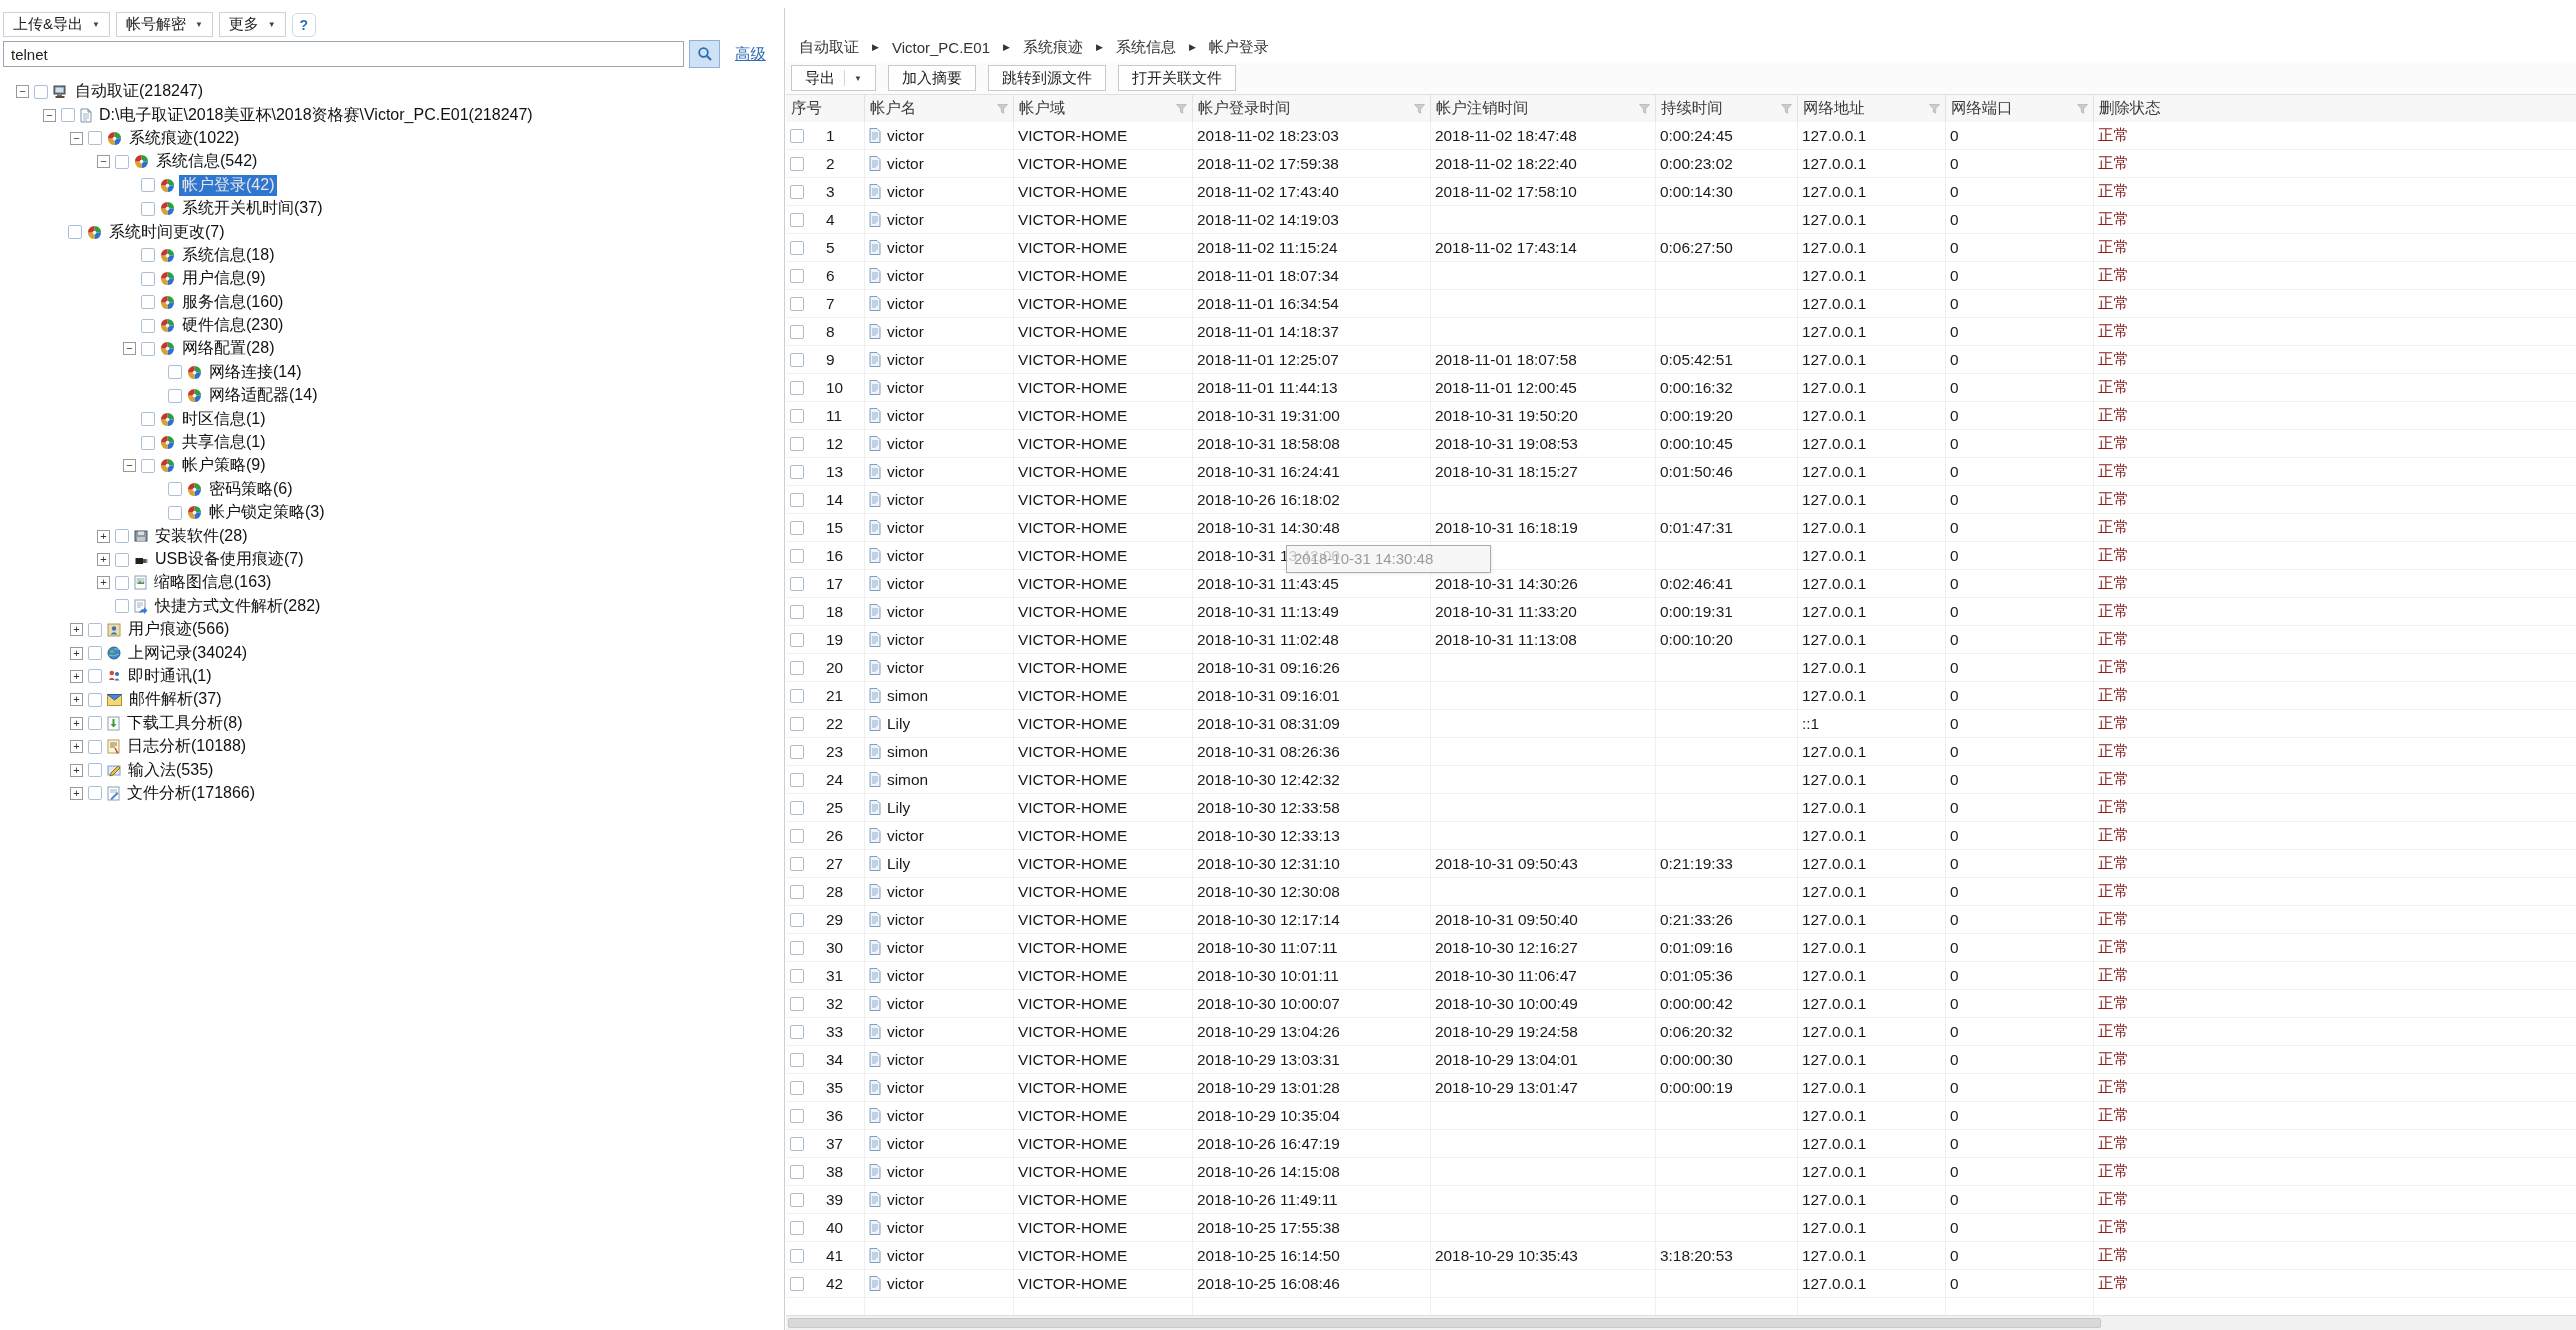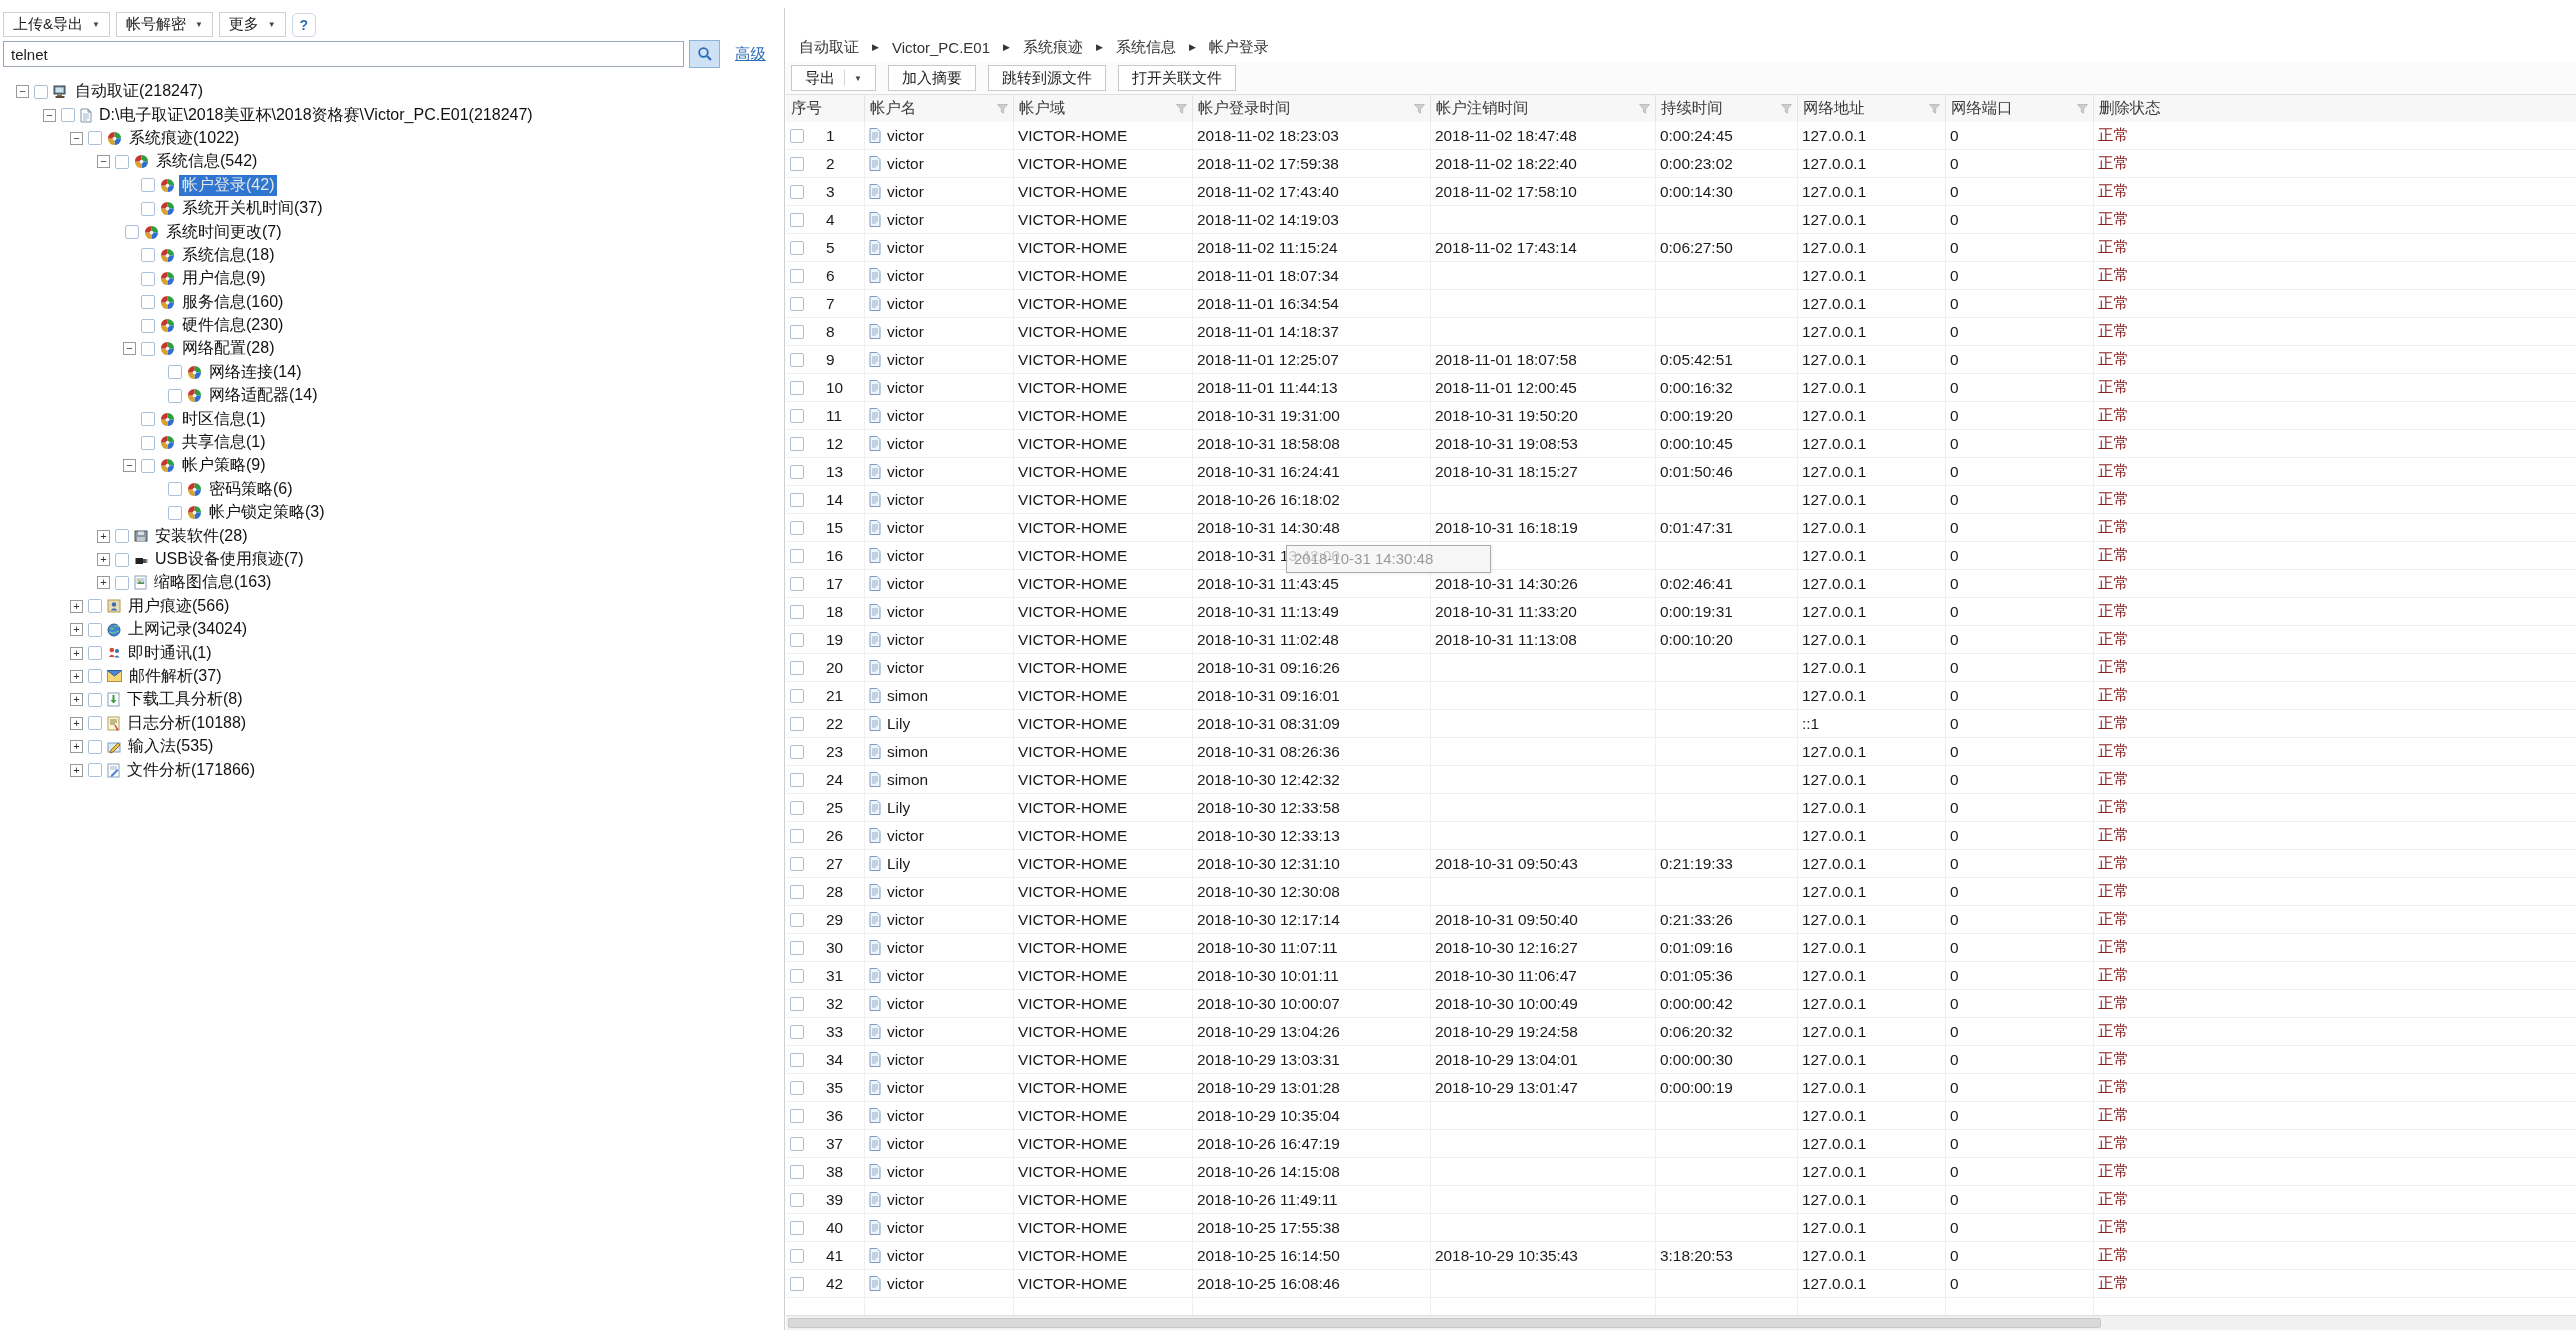--- a/index.html
+++ b/index.html
@@ -158,21 +158,21 @@
             <svg width="15" height="15" viewBox="0 0 16 16">
               <path d="M8 8 L8 1 A7 7 0 0 1 15 8 Z" fill="#2e9e3f"></path>
               <path d="M8 8 L15 8 A7 7 0 0 1 8 15 Z" fill="#2f6fd0"></path>
               <path d="M8 8 L8 15 A7 7 0 0 1 1 8 Z" fill="#d8a22c"></path>
               <path d="M8 8 L1 8 A7 7 0 0 1 8 1 Z" fill="#c8352b"></path>
               <circle cx="8" cy="8" r="2" fill="#eef4fa"></circle>
             </svg>
           </span>
           <span class="tlabel">系统开关机时间(37)</span>
         </div>
-        <div class="tnode" style="padding-left: 107px;">
+        <div class="tnode" style="padding-left: 50px;">
           <span class="exp none"></span>
           <span class="tcb"></span>
           <span class="ticon">
             <svg width="15" height="15" viewBox="0 0 16 16">
               <path d="M8 8 L8 1 A7 7 0 0 1 15 8 Z" fill="#2e9e3f"></path>
               <path d="M8 8 L15 8 A7 7 0 0 1 8 15 Z" fill="#2f6fd0"></path>
               <path d="M8 8 L8 15 A7 7 0 0 1 1 8 Z" fill="#d8a22c"></path>
               <path d="M8 8 L1 8 A7 7 0 0 1 8 1 Z" fill="#c8352b"></path>
               <circle cx="8" cy="8" r="2" fill="#eef4fa"></circle>
             </svg>
@@ -377,20 +377,32 @@
           <span class="tcb"></span>
           <span class="ticon">
             <svg width="13" height="15" viewBox="0 0 13 15">
               <rect x="1" y="1" width="11" height="13" fill="#fff" stroke="#8aa0b8"></rect>
               <rect x="2.5" y="3" width="8" height="6" fill="#bcd6ea"></rect>
               <circle cx="5" cy="5" r="1.2" fill="#f2c94c"></circle>
               <path d="M3 9l3-3 2 2 2-1.5V9z" fill="#5b8f4e"></path>
             </svg>
           </span>
           <span class="tlabel">缩略图信息(163)</span>
+        </div>
+        <div class="tnode" style="padding-left: 97px;">
+          <span class="exp none"></span>
+          <span class="tcb"></span>
+          <span class="ticon">
+            <svg width="14" height="15" viewBox="0 0 14 15">
+              <rect x="1" y="1" width="10" height="12" fill="#fff" stroke="#8aa0b8"></rect>
+              <path d="M3 4h6M3 6h6M3 8h4" stroke="#9fb3c8"></path>
+              <path d="M5 14 q1.5-4 5-4 v-2 l3.5 3.5 L10 15 v-2 q-3 0-5 1z" fill="#3a7ad9"></path>
+            </svg>
+          </span>
+          <span class="tlabel">快捷方式文件解析(282)</span>
         </div>
         <div class="tnode" style="padding-left: 70px;">
           <span class="exp">+</span>
           <span class="tcb"></span>
           <span class="ticon">
             <svg width="14" height="14" viewBox="0 0 14 14">
               <rect x="1" y="1" width="12" height="12" fill="#e8ddb5" stroke="#b09a4f"></rect>
               <circle cx="7" cy="5.5" r="2.2" fill="#3f6fb5"></circle>
               <path d="M3.5 11.5 q3.5-4.5 7 0 z" fill="#3f6fb5"></path>
             </svg>

